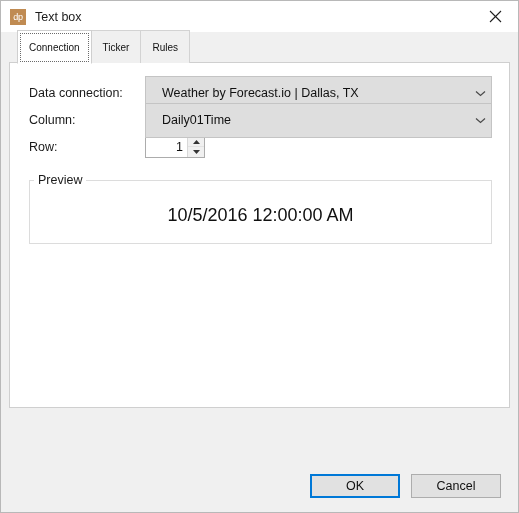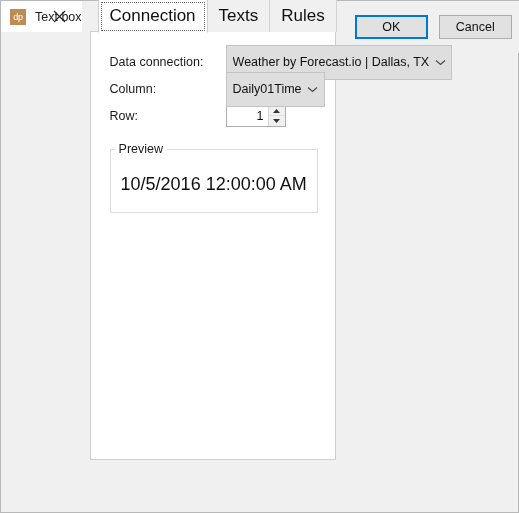--- a/index.html
+++ b/index.html
@@ -11,21 +11,21 @@
     font-family: "Liberation Sans", sans-serif;
   }
 
   .window {
     position: relative;
     width: 519px;
     height: 513px;
     background: #f0f0f0;
     border: 1px solid #b8b8b8;
     display: flex;
-    flex-direction: row;
+    flex-direction: column;
   }
 
   
   .titlebar {
     height: 31px;
     min-height: 31px;
     background: #ffffff;
     display: flex;
     align-items: center;
     padding: 0 0 0 9px;
@@ -74,21 +74,21 @@
     position: relative;
     height: 22px;
     display: flex;
     align-items: flex-end;
     padding-left: 8px;
     z-index: 2;
   }
   .tab {
     height: 21px;
     padding: 16px 11px;
-    font-size: 17px;
+    font-size: 10px;
     color: #101010;
     display: flex;
     align-items: center;
     background: #f0f0f0;
     border: 1px solid #d3d3d3;
     border-bottom: none;
     margin-right: -1px;
     position: relative;
     cursor: default;
     white-space: nowrap;
@@ -138,21 +138,21 @@
   }
   .combo {
     flex: 1 1 auto;
     height: 35px;
     background: #dedede;
     border: 1px solid #c4c4c4;
     display: flex;
     align-items: center;
     font-size: 12.5px;
     color: #101010;
-    padding-left: 6px;
+    padding-left: 16px;
     position: relative;
     cursor: default;
   }
   .combo .combo-value {
     flex: 1 1 auto;
     white-space: nowrap;
     overflow: hidden;
   }
   .combo-arrow {
     width: 22px;
@@ -227,21 +227,21 @@
   .footer {
     height: 52px;
     min-height: 52px;
     background: #f0f0f0;
     display: flex;
     align-items: center;
     justify-content: flex-end;
     padding: 0 17px 0 0;
   }
   .btn {
-    width: 73px;
+    width: 90px;
     height: 24px;
     font-size: 12.5px;
     font-family: "Liberation Sans", sans-serif;
     color: #101010;
     background: #e1e1e1;
     border: 1px solid #adadad;
     margin-left: 11px;
     cursor: default;
     display: flex;
     align-items: center;
@@ -269,21 +269,21 @@
   </div>
 
   <div class="body-area">
 
     <div class="tabstrip">
       <div class="tab selected">
         <span>Connection</span>
         <span class="focus-ring"></span>
       </div>
       <div class="tab">
-        <span>Texts</span>
+        <span>Ticker</span>
       </div>
       <div class="tab">
         <span>Rules</span>
       </div>
     </div>
 
     <div class="tabpanel">
 
       <div class="form">
 

